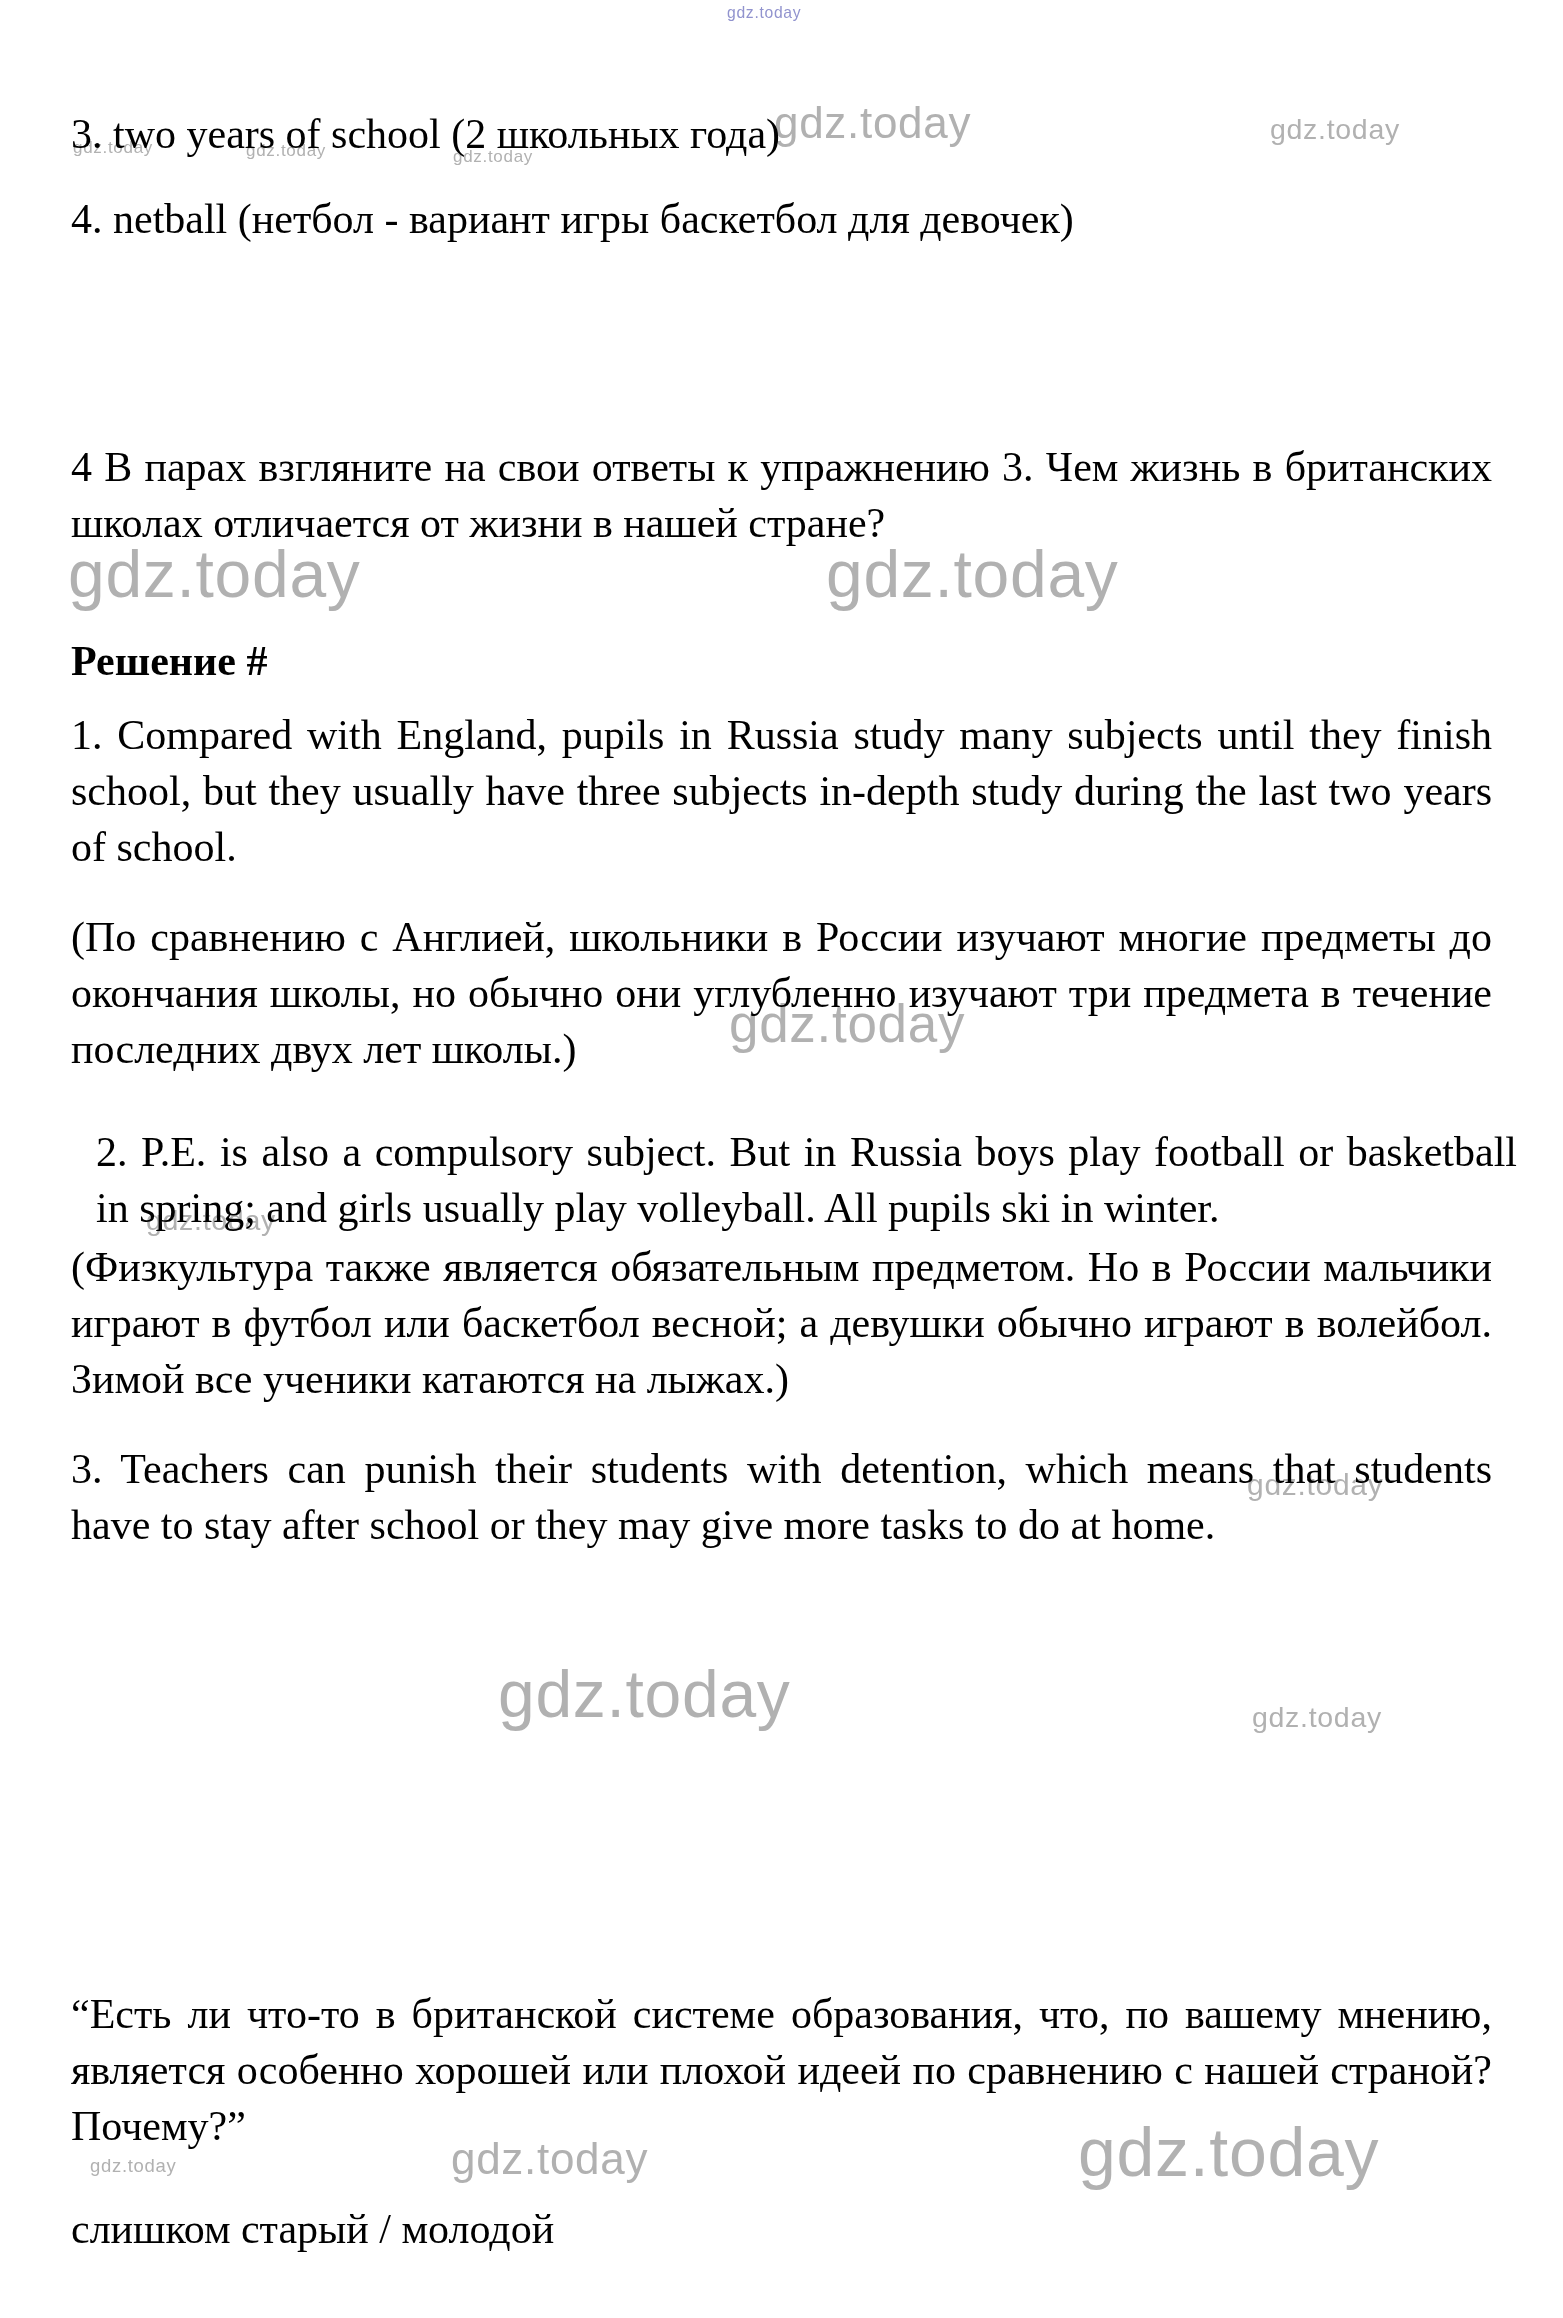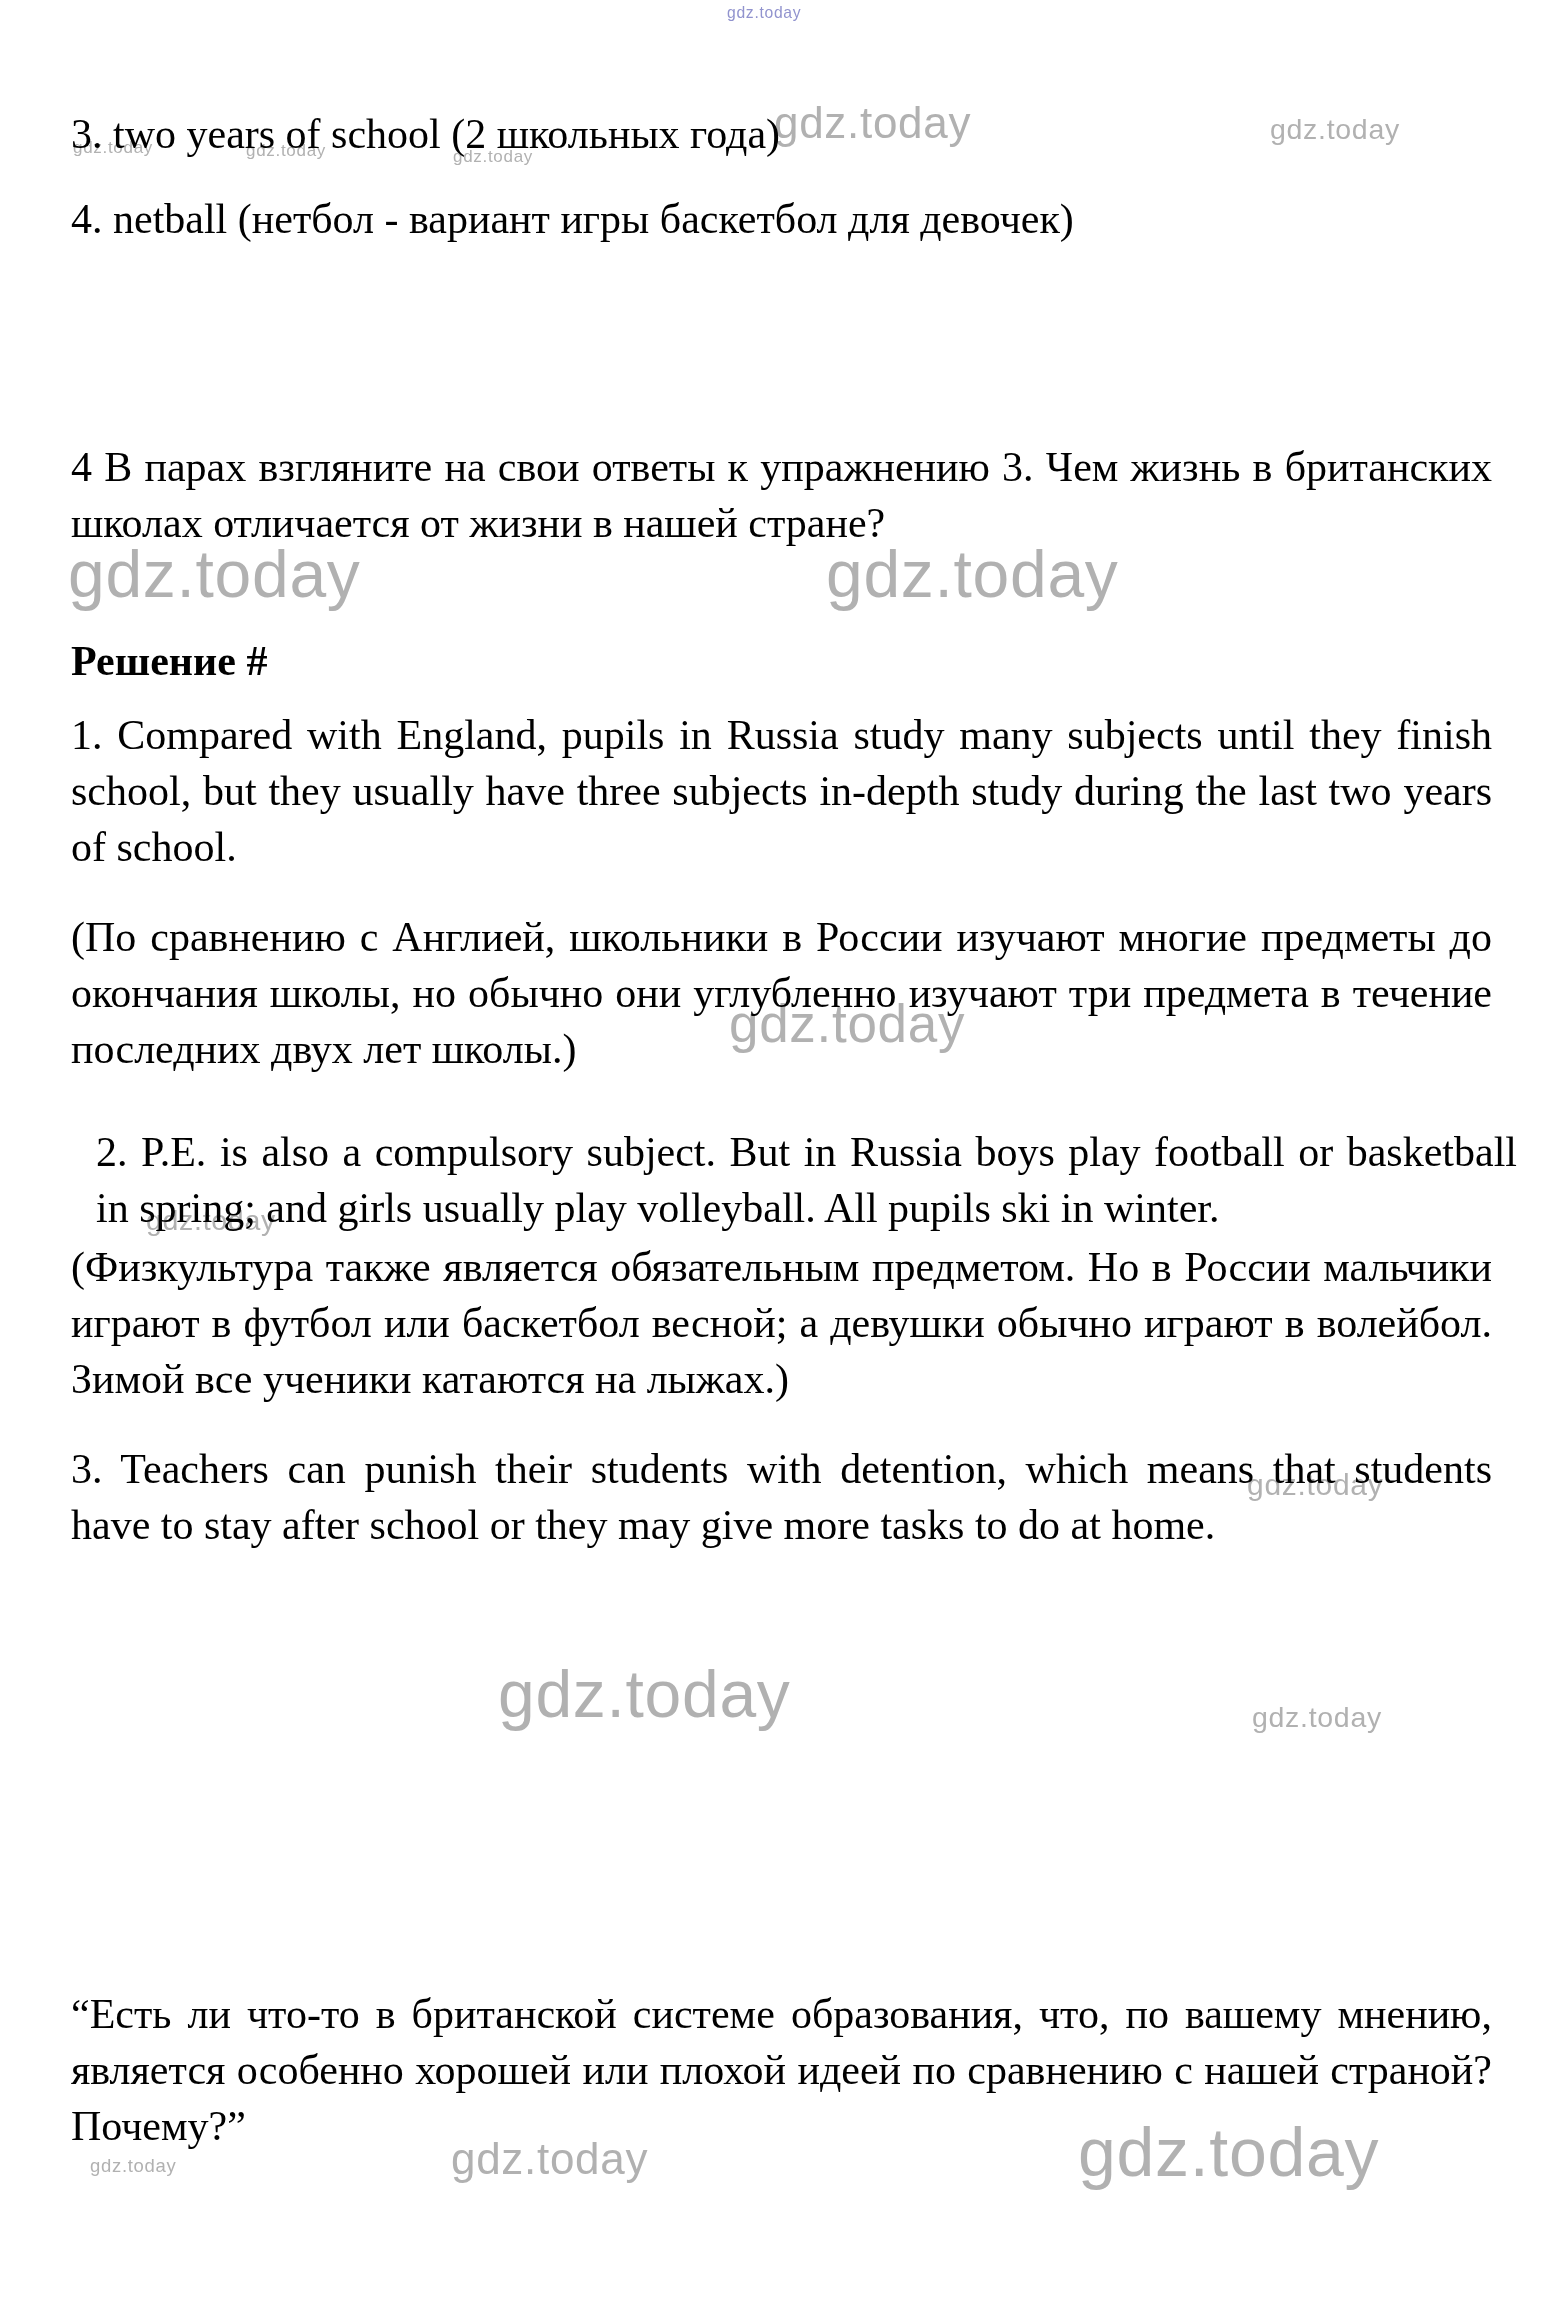--- a/index.html
+++ b/index.html
@@ -86,15 +86,16 @@
   <p class="para" style="top:909px;">(По сравнению с Англией, школьники в России изучают многие предметы до окончания школы, но обычно они углубленно изучают три предмета в течение последних двух лет школы.)</p>
 
   <p class="para" style="top:1124px;margin-left:25px;">2. P.E. is also a compulsory subject. But in Russia boys play football or basketball in spring; and girls usually play volleyball. All pupils ski in winter.</p>
   <p class="para" style="top:1239px;">(Физкультура также является обязательным предметом. Но в России мальчики играют в футбол или баскетбол весной; а девушки обычно играют в волейбол. Зимой все ученики катаются на лыжах.)</p>
 
   <p class="para" style="top:1441px;">3. Teachers can punish their students with detention, which means that students have to stay after school or they may give more tasks to do at home.</p>
 
 
   <p class="para" style="top:1986px;">“Есть ли что-то в британской системе образования, что, по вашему мнению, является особенно хорошей или плохой идеей по сравнению с нашей страной? Почему?”</p>
 
+  <p class="para single" style="top:2201px;">слишком старый / молодой</p>
 
 </div>
 
 
 </body></html>

